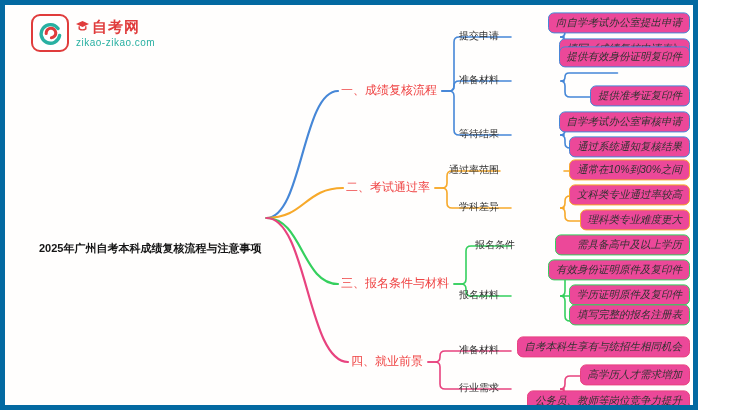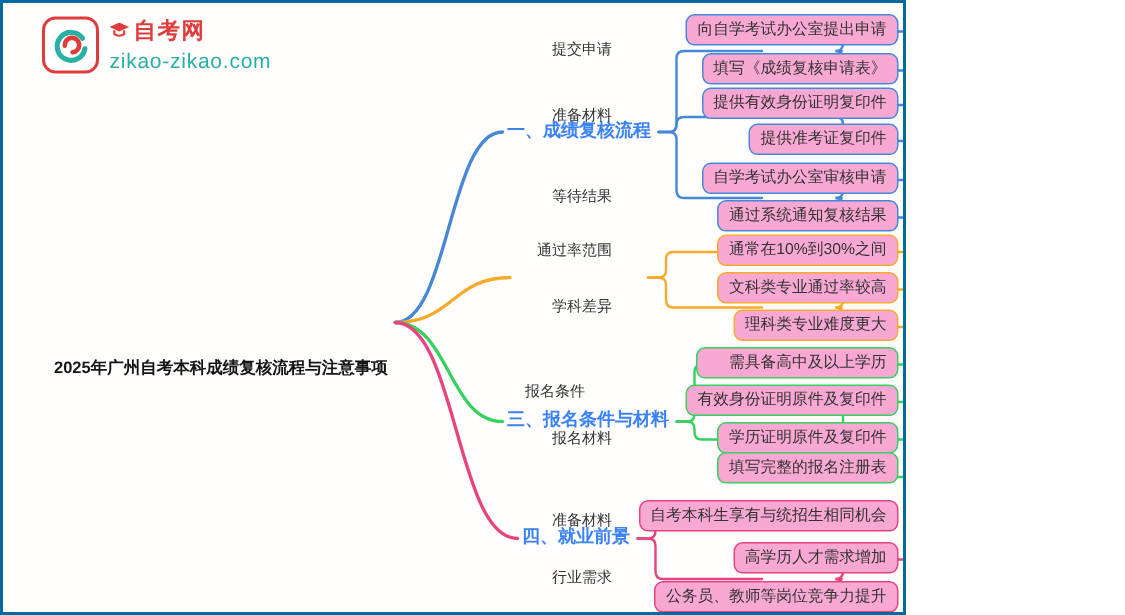--- a/index.html
+++ b/index.html
@@ -1,41 +1,41 @@
 <!DOCTYPE html>
 <html><head>
 <meta charset="utf-8">
 <style>
   * { margin:0; padding:0; box-sizing:border-box; }
   html,body { background:#ffffff; }
   body { font-family:"Liberation Sans","DejaVu Sans",sans-serif; }
   #map {
-    position:relative; width:604px; height:410px;
-    background:#fffefd; border:2px solid #0369a1; overflow:hidden;
+    position:relative; width:698px; height:410px;
+    background:#fffefd; border:5px solid #0369a1; overflow:hidden;
   }
   #edges { position:absolute; left:0; top:0; width:750px; height:410px; }
   .node { position:absolute; transform:translateY(-50%); white-space:nowrap; }
   .central { font-size:11px; font-weight:bold; color:#151515; letter-spacing:0; }
-  .branch  { font-size:12px; font-weight:bold; color:#3b82f6; }
+  .branch  { font-size:12px; font-weight:normal; color:#ef4444; }
   .sub     { font-size:10px; color:#333; }
   .leaf {
-    font-size:10.5px; color:#333; background:#f9a8d4;
+    font-size:10.5px; color:#333; background:#ec4899;
     border:1.5px solid #999; border-radius:6px;
-    padding:2px 7px; line-height:1.45;
+    padding:2px 7px; line-height:1.45;font-style:italic;
   }
   
   .logo { position:absolute; left:26px; top:9px; display:flex; align-items:center; gap:7px; }
   .logo-box {
     width:38px; height:38px; border:2px solid #e03c3c; border-radius:9px;
     display:flex; align-items:center; justify-content:center; background:#fff;
   }
   .logo-text { display:flex; flex-direction:column; line-height:1.15; }
   .logo-name-row { display:flex; align-items:center; gap:3px; }
   .logo-name { color:#e03c3c; font-weight:bold; font-size:15px; letter-spacing:1px; }
-  .logo-url { color:#29b0a2; font-size:14px; letter-spacing:0.5px; margin-top:2px; }
+  .logo-url { color:#29b0a2; font-size:10px; letter-spacing:0.5px; margin-top:2px; }
 </style>
 </head>
 <body>
 
 <div id="map">
   <svg id="edges">
       <path d="M261.484375 213 C297.2421875 213 297.2421875 86 333 86" fill="none" stroke="#4687d7" stroke-width="2.2" stroke-linecap="round"></path>
       <path d="M437 86 L444 86 Q449 86 449 81 L449 37 Q449 32 454 32 L506 32" fill="none" stroke="#4687d7" stroke-width="1.6" stroke-linecap="round"></path>
       <path d="M559 32 L555 32 Q560 32 560 27 L560 24 Q560 19 565 19 L602 19" fill="none" stroke="#4687d7" stroke-width="1.6" stroke-linecap="round"></path>
       <path d="M559 32 L555 32 Q560 32 560 37 L560 40 Q560 45 565 45 L612.5 45" fill="none" stroke="#4687d7" stroke-width="1.6" stroke-linecap="round"></path>
@@ -84,32 +84,33 @@
       <div class="logo-url">zikao-zikao.com</div>
     </div>
   </div>
 
   <div class="node central" style="left:34px; top:212px;margin-top:31px;">2025年广州自考本科成绩复核流程与注意事项</div>
 <div class="node branch" style="left: 336px; top: 85px;">一、成绩复核流程</div>
     <div class="node sub" style="right: 194px; top: 31px;">提交申请</div>
     <div class="node leaf" style="right: 3px; top: 18px; border-color: rgb(70, 135, 215);">向自学考试办公室提出申请</div>
     <div class="node leaf" style="right: 3px; top: 44px; border-color: rgb(70, 135, 215);">填写《成绩复核申请表》</div>
     <div class="node sub" style="right: 194px; top: 75px;">准备材料</div>
-    <div class="node leaf" style="right: 3px; top: 67px; border-color: rgb(70, 135, 215);">提供有效身份证明复印件</div>
+    <div class="node leaf" style="right: 3px; top: 52px; border-color: rgb(70, 135, 215);">提供有效身份证明复印件</div>
     <div class="node leaf" style="right: 3px; top: 91px; border-color: rgb(70, 135, 215);">提供准考证复印件</div>
     <div class="node sub" style="right: 194px; top: 129px;">等待结果</div>
     <div class="node leaf" style="right: 3px; top: 117px; border-color: rgb(70, 135, 215);">自学考试办公室审核申请</div>
     <div class="node leaf" style="right: 3px; top: 142px; border-color: rgb(70, 135, 215);">通过系统通知复核结果</div>
+    <div class="node branch" style="left: 341px; top: 182px;">二、考试通过率</div>
     <div class="node sub" style="right: 194px; top: 165px;">通过率范围</div>
     <div class="node leaf" style="right: 3px; top: 165px; border-color: rgb(247, 169, 42);">通常在10%到30%之间</div>
     <div class="node sub" style="right: 194px; top: 202px;">学科差异</div>
     <div class="node leaf" style="right: 3px; top: 190px; border-color: rgb(247, 169, 42);">文科类专业通过率较高</div>
     <div class="node leaf" style="right: 3px; top: 215px; border-color: rgb(247, 169, 42);">理科类专业难度更大</div>
     <div class="node branch" style="left: 336px; top: 278px;">三、报名条件与材料</div>
-    <div class="node sub" style="right: 212px; top: 240px; margin-top: 19px;">报名条件</div>
+    <div class="node sub" style="right: 178px; top: 240px;">报名条件</div>
     <div class="node leaf" style="right: 3px; top: 240px; border-color: rgb(53, 208, 94); padding-left: 21px;">需具备高中及以上学历</div>
     <div class="node sub" style="right: 194px; top: 290px;">报名材料</div>
     <div class="node leaf" style="right: 3px; top: 265px; border-color: rgb(53, 208, 94);">有效身份证明原件及复印件</div>
     <div class="node leaf" style="right: 3px; top: 290px; border-color: rgb(53, 208, 94);">学历证明原件及复印件</div>
     <div class="node leaf" style="right: 3px; top: 310px; border-color: rgb(53, 208, 94);">填写完整的报名注册表</div>
     <div class="node branch" style="left: 346px; top: 356px;">四、就业前景</div>
     <div class="node sub" style="right: 194px; top: 345px;">准备材料</div>
     <div class="node leaf" style="right: 3px; top: 342px; border-color: rgb(232, 67, 127);">自考本科生享有与统招生相同机会</div>
     <div class="node sub" style="right: 194px; top: 383px;">行业需求</div>
     <div class="node leaf" style="right: 3px; top: 370px; border-color: rgb(232, 67, 127);">高学历人才需求增加</div>

